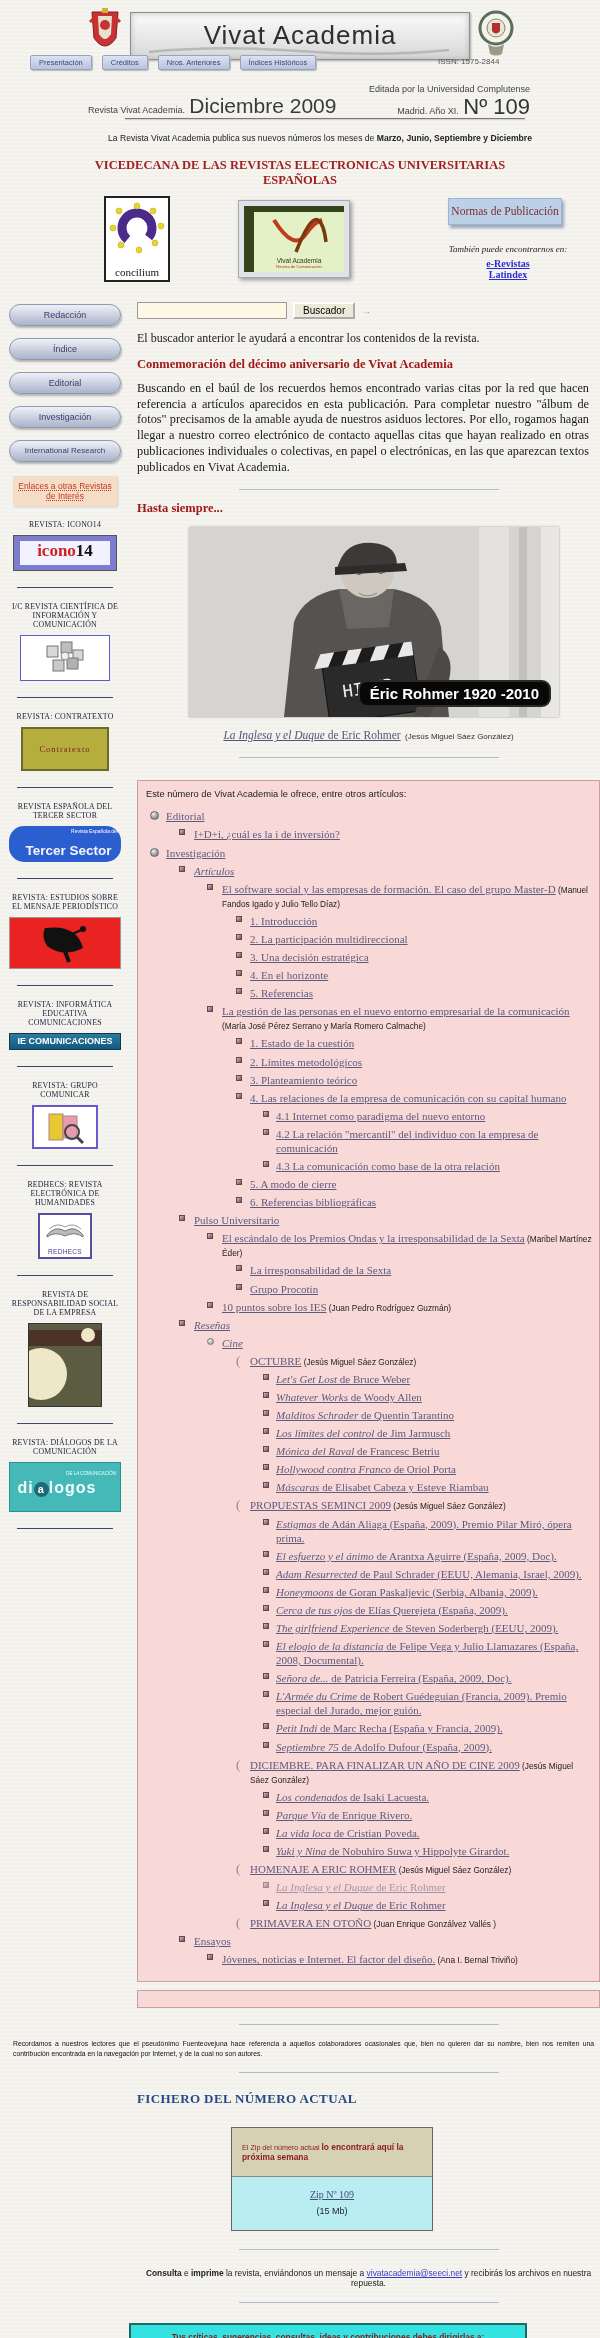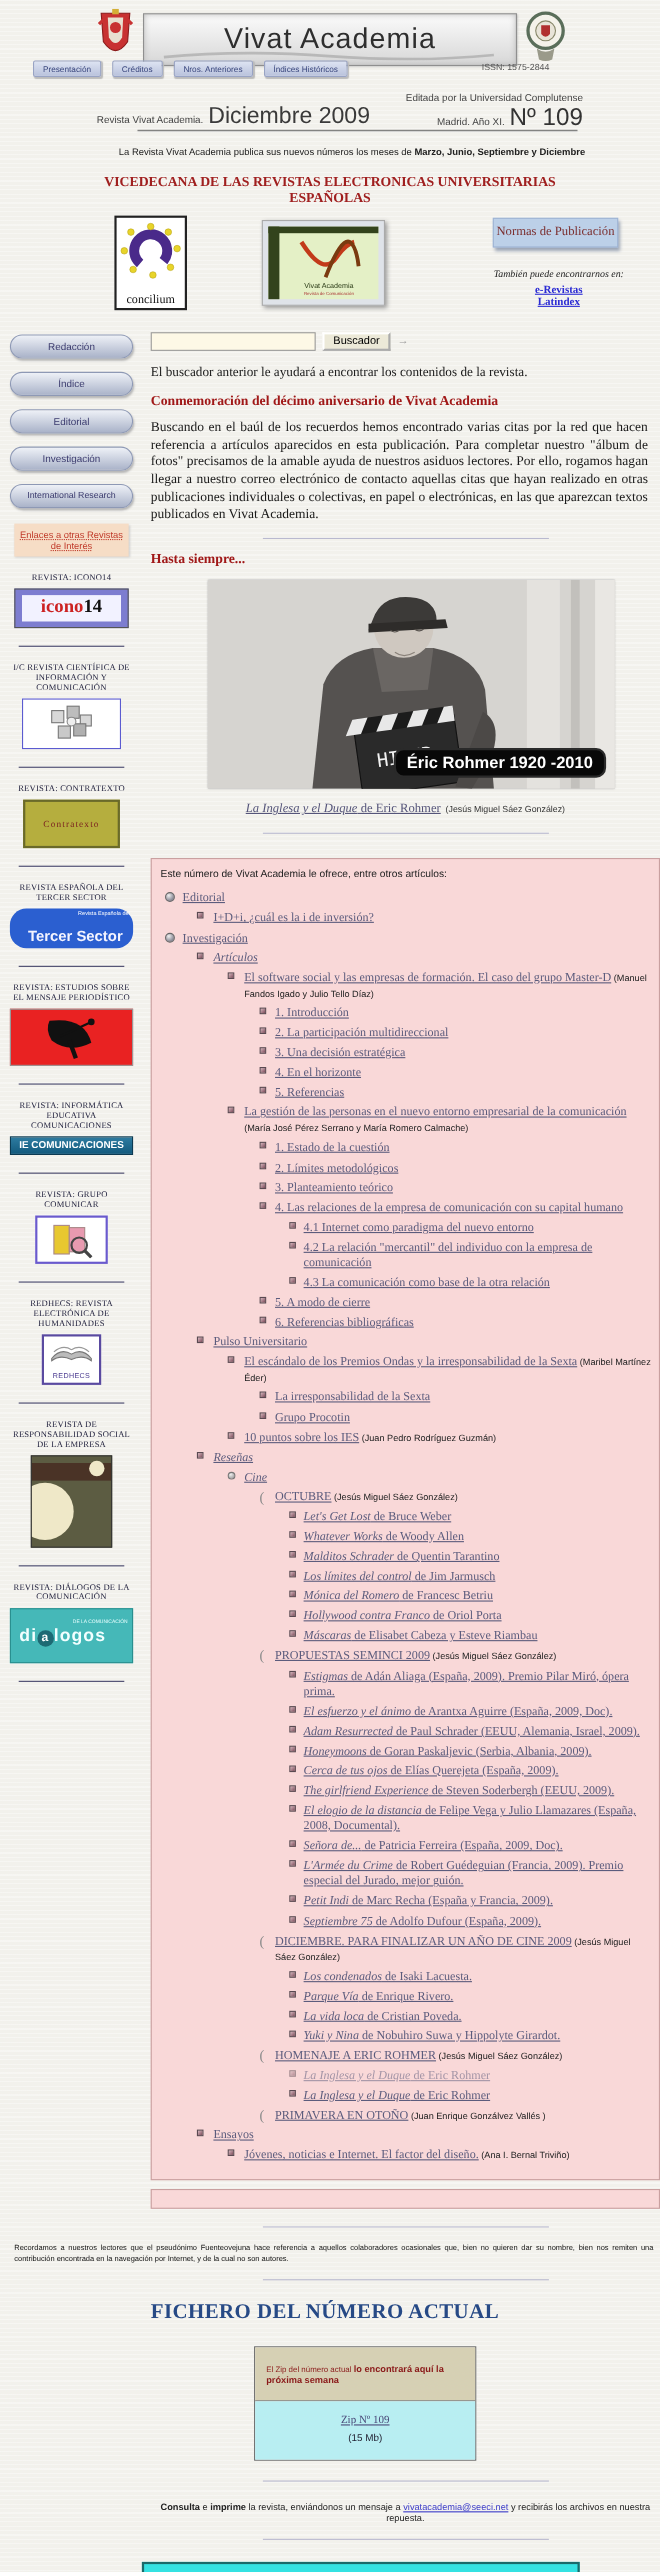--- a/index.html
+++ b/index.html
@@ -116,21 +116,21 @@
   .bullet.ball2 { width:7px; height:7px; border-radius:50%; background:radial-gradient(circle at 35% 30%,#eee,#909090); border:1px solid #777; }
   .bullet.sq { width:6px; height:6px; background:linear-gradient(135deg,#d8b8c0,#7a4a58); border:1px solid #5a4a52; }
   .bullet.paren { width:10px; font-family:"Liberation Serif",serif; color:#8a8a8a; font-size:13px; top:-1px; }
   .bullet.paren::before { content:"("; }
   .tlink { color:#5c5c7d; text-decoration:underline; cursor:pointer; }
   .tlink.it { font-style:italic; }
   .tauthor { font-family:"Liberation Sans",sans-serif; font-size:8.3px; color:#222; }
   .ti.faded { opacity:.55; }
 
   .wide-note { font-size:6.8px; color:#111; text-align:justify; margin:14px 6px 0 -124px; line-height:1.6; }
-  .fichero-t { font-family:"Liberation Serif",serif; font-weight:bold; font-size:19px; color:#274a86; margin-top:18px; letter-spacing:.4px; }
+  .fichero-t { font-family:"Liberation Serif",serif; font-weight:bold; font-size:13px; color:#274a86; margin-top:18px; letter-spacing:.4px; }
   .zipbox { width:202px; margin:20px 0 0 94px; border:1px solid #666; background:#fff; }
   .zipbox .tan { background:#d6d0b4; border-bottom:1px solid #888; padding:14px 10px; text-align:left; font-size:7.2px; color:#8b1a1a; }
   .zipbox .tan b { font-size:8.4px; }
   .zipbox .cyanrow { background:#b8eef2; padding:12px 10px; text-align:center; }
   .zipbox .zl { font-family:"Liberation Serif",serif; font-size:10px; color:#4a4a7a; text-decoration:underline; cursor:pointer; display:block; }
   .zipbox .zs { font-size:9px; color:#223; }
   .consulta { font-size:8.4px; color:#222; text-align:center; margin-top:18px; }
   .consulta a { color:#3a3ac8; text-decoration:underline; cursor:pointer; }
   .contactbox { width:398px; margin:20px 0 0 -8px; background:#35e2e2; border:2px solid #1a6a6a; text-align:center; padding:7px 6px; }
   .contactbox .c1 { font-size:8.4px; font-weight:bold; color:#8b1a1a; }
@@ -396,21 +396,21 @@
             <div class="ti l3"><span class="bullet sq"></span><span class="tlink">La irresponsabilidad de la Sexta</span></div>
             <div class="ti l3"><span class="bullet sq"></span><span class="tlink">Grupo Procotin</span></div>
             <div class="ti l2"><span class="bullet sq"></span><span class="tlink">10 puntos sobre los IES</span><span class="tauthor"> (Juan Pedro Rodríguez Guzmán)</span></div>
             <div class="ti l1"><span class="bullet sq"></span><span class="tlink it">Reseñas</span></div>
             <div class="ti l2"><span class="bullet ball2"></span><span class="tlink it">Cine</span></div>
             <div class="ti l3"><span class="bullet paren"></span><span class="tlink">OCTUBRE</span><span class="tauthor"> (Jesús Miguel Sáez González)</span></div>
             <div class="ti l4"><span class="bullet sq"></span><span class="tlink"><i>Let's Get Lost</i> de Bruce Weber</span></div>
             <div class="ti l4"><span class="bullet sq"></span><span class="tlink"><i>Whatever Works</i> de Woody Allen</span></div>
             <div class="ti l4"><span class="bullet sq"></span><span class="tlink"><i>Malditos Schrader</i> de Quentin Tarantino</span></div>
             <div class="ti l4"><span class="bullet sq"></span><span class="tlink"><i>Los límites del control</i> de Jim Jarmusch</span></div>
-            <div class="ti l4"><span class="bullet sq"></span><span class="tlink"><i>Mónica del Romero</i> de Francesc Betriu</span></div>
+            <div class="ti l4"><span class="bullet sq"></span><span class="tlink"><i>Mónica del Raval</i> de Francesc Betriu</span></div>
             <div class="ti l4"><span class="bullet sq"></span><span class="tlink"><i>Hollywood contra Franco</i> de Oriol Porta</span></div>
             <div class="ti l4"><span class="bullet sq"></span><span class="tlink"><i>Máscaras</i> de Elisabet Cabeza y Esteve Riambau</span></div>
             <div class="ti l3"><span class="bullet paren"></span><span class="tlink">PROPUESTAS SEMINCI 2009</span><span class="tauthor"> (Jesús Miguel Sáez González)</span></div>
             <div class="ti l4"><span class="bullet sq"></span><span class="tlink"><i>Estigmas</i> de Adán Aliaga (España, 2009). Premio Pilar Miró, ópera prima.</span></div>
             <div class="ti l4"><span class="bullet sq"></span><span class="tlink"><i>El esfuerzo y el ánimo</i> de Arantxa Aguirre (España, 2009, Doc).</span></div>
             <div class="ti l4"><span class="bullet sq"></span><span class="tlink"><i>Adam Resurrected</i> de Paul Schrader (EEUU, Alemania, Israel, 2009).</span></div>
             <div class="ti l4"><span class="bullet sq"></span><span class="tlink"><i>Honeymoons</i> de Goran Paskaljevic (Serbia, Albania, 2009).</span></div>
             <div class="ti l4"><span class="bullet sq"></span><span class="tlink"><i>Cerca de tus ojos</i> de Elías Querejeta (España, 2009).</span></div>
             <div class="ti l4"><span class="bullet sq"></span><span class="tlink"><i>The girlfriend Experience</i> de Steven Soderbergh (EEUU, 2009).</span></div>
             <div class="ti l4"><span class="bullet sq"></span><span class="tlink"><i>El elogio de la distancia</i> de Felipe Vega y Julio Llamazares (España, 2008, Documental).</span></div>

